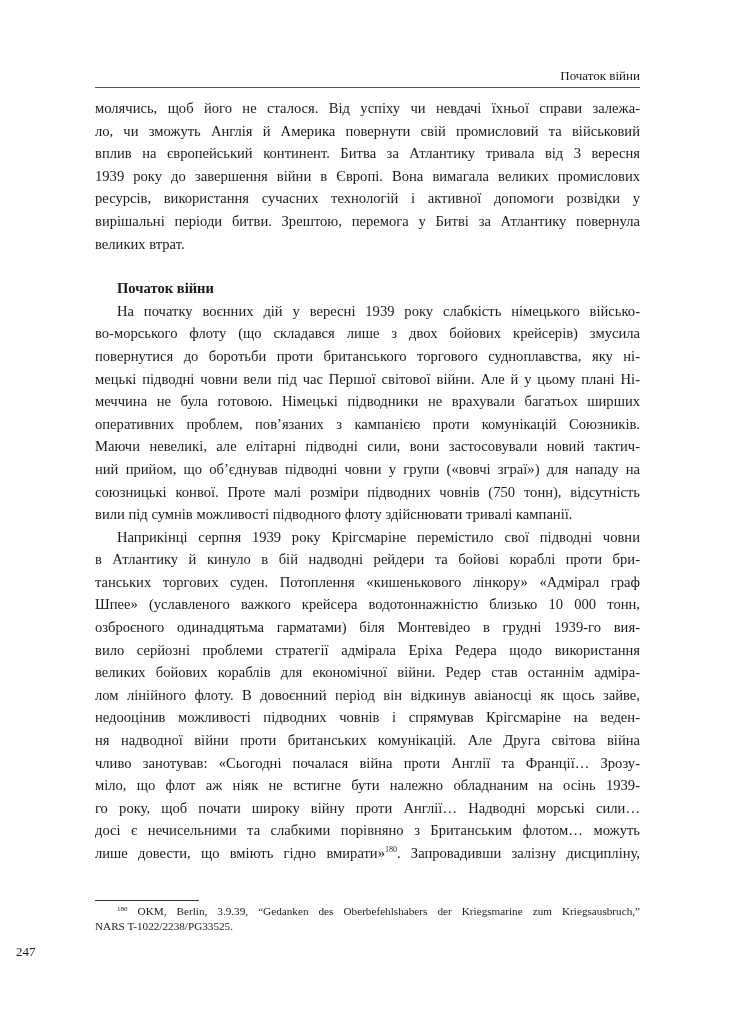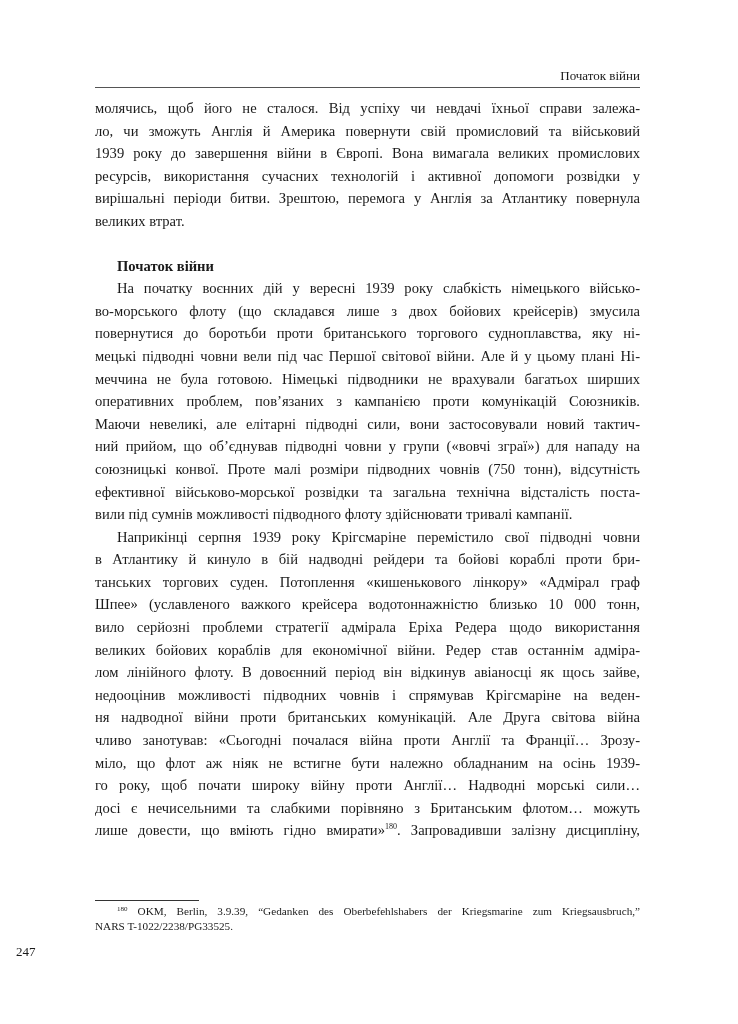--- a/index.html
+++ b/index.html
@@ -24,47 +24,48 @@
 </style>
 </head>
 <body>
 
 <div class="running-head">Початок війни</div>
 
 <div class="body-text">
   <p>
     <span class="line">молячись, щоб його не сталося. Від успіху чи невдачі їхньої справи залежа-</span>
     <span class="line">ло, чи зможуть Англія й Америка повернути свій промисловий та військовий</span>
+    <span class="line">вплив на європейський континент. Битва за Атлантику тривала від 3 вересня</span>
     <span class="line">1939 року до завершення війни в Європі. Вона вимагала великих промислових</span>
     <span class="line">ресурсів, використання сучасних технологій і активної допомоги розвідки у</span>
-    <span class="line">вирішальні періоди битви. Зрештою, перемога у Англія за Атлантику повернула</span>
+    <span class="line">вирішальні періоди битви. Зрештою, перемога у Битві за Атлантику повернула</span>
     <span class="line last">великих втрат.</span>
   </p>
 
   <p class="section-title">Початок війни</p>
 
   <p>
     <span class="line indent">На початку воєнних дій у вересні 1939 року слабкість німецького військо-</span>
     <span class="line">во-морського флоту (що складався лише з двох бойових крейсерів) змусила</span>
     <span class="line">повернутися до боротьби проти британського торгового судноплавства, яку ні-</span>
     <span class="line">мецькі підводні човни вели під час Першої світової війни. Але й у цьому плані Ні-</span>
     <span class="line">меччина не була готовою. Німецькі підводники не врахували багатьох ширших</span>
     <span class="line">оперативних проблем, пов’язаних з кампанією проти комунікацій Союзників.</span>
     <span class="line">Маючи невеликі, але елітарні підводні сили, вони застосовували новий тактич-</span>
     <span class="line">ний прийом, що об’єднував підводні човни у групи («вовчі зграї») для нападу на</span>
     <span class="line">союзницькі конвої. Проте малі розміри підводних човнів (750 тонн), відсутність</span>
-    <span class="line">ефективної військово-морської розвідки та загальна технічна відсталість поста-</span>
     <span class="line last">вили під сумнів можливості підводного флоту здійснювати тривалі кампанії.</span>
   </p>
 
   <p>
     <span class="line indent">Наприкінці серпня 1939 року Крігсмаріне перемістило свої підводні човни</span>
     <span class="line">в Атлантику й кинуло в бій надводні рейдери та бойові кораблі проти бри-</span>
     <span class="line">танських торгових суден. Потоплення «кишенькового лінкору» «Адмірал граф</span>
     <span class="line">Шпее» (уславленого важкого крейсера водотоннажністю близько 10 000 тонн,</span>
+    <span class="line">озброєного одинадцятьма гарматами) біля Монтевідео в грудні 1939-го вия-</span>
     <span class="line">вило серйозні проблеми стратегії адмірала Еріха Редера щодо використання</span>
     <span class="line">великих бойових кораблів для економічної війни. Редер став останнім адміра-</span>
     <span class="line">лом лінійного флоту. В довоєнний період він відкинув авіаносці як щось зайве,</span>
     <span class="line">недооцінив можливості підводних човнів і спрямував Крігсмаріне на веден-</span>
     <span class="line">ня надводної війни проти британських комунікацій. Але Друга світова війна</span>
     <span class="line">чливо занотував: «Сьогодні почалася війна проти Англії та Франції… Зрозу-</span>
     <span class="line">міло, що флот аж ніяк не встигне бути належно обладнаним на осінь 1939-</span>
     <span class="line">го року, щоб почати широку війну проти Англії… Надводні морські сили…</span>
     <span class="line">досі є нечисельними та слабкими порівняно з Британським флотом… можуть</span>
     <span class="line"><span>лише довести, що вміють гідно вмирати»</span><sup>180</sup><span>. Запровадивши залізну дисципліну,</span></span>

